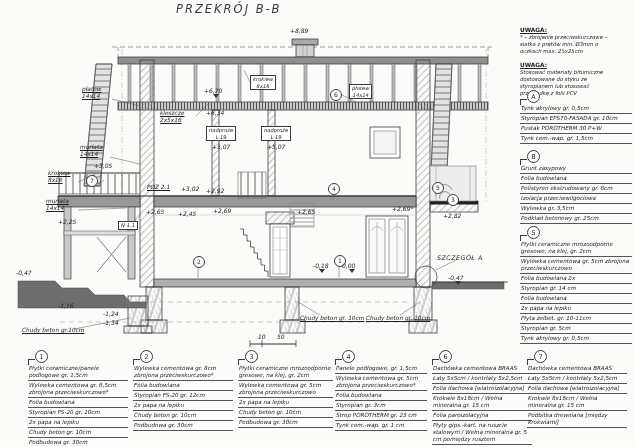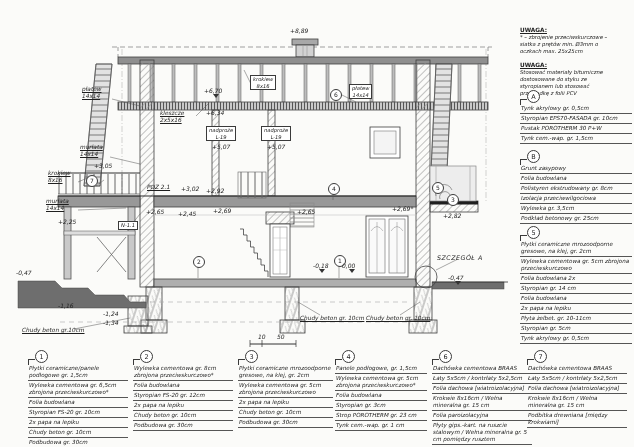--- a/index.html
+++ b/index.html
@@ -24,20 +24,21 @@
              border-bottom:1px solid #555;padding:1px 0 1px 1px;line-height:1.25;}
   .note{position:absolute;width:112px;}
   .note-h{font-size:5.8px;font-weight:bold;text-decoration:underline;margin-bottom:1px;}
   .note-b{font-size:5.3px;font-style:italic;line-height:1.3;white-space:pre-line;}
 </style>
 </head>
 <body>
 
 <div id="page">
 
+  <div class="title" style="left:176px;top:2px;">PRZEKRÓJ B-B</div>
 
   <svg width="634" height="447" viewBox="0 0 634 447">
     <defs>
       <pattern id="hatch" patternUnits="userSpaceOnUse" width="5" height="5" patternTransform="rotate(45)">
         <line x1="0" y1="0" x2="0" y2="5" stroke="#8f8f8f" stroke-width="1.1"></line>
       </pattern>
       <pattern id="stone" patternUnits="userSpaceOnUse" width="8" height="6" patternTransform="rotate(18)">
         <line x1="1" y1="0" x2="1" y2="6" stroke="#999" stroke-width="1"></line>
         <line x1="4" y1="0" x2="8" y2="6" stroke="#b5b5b5" stroke-width="0.7"></line>
       </pattern>

